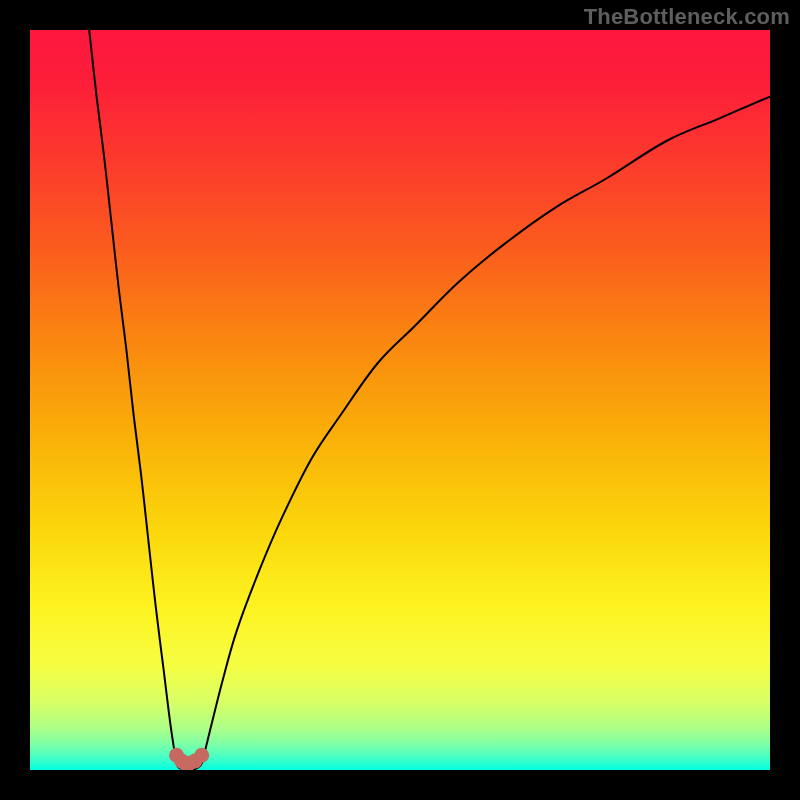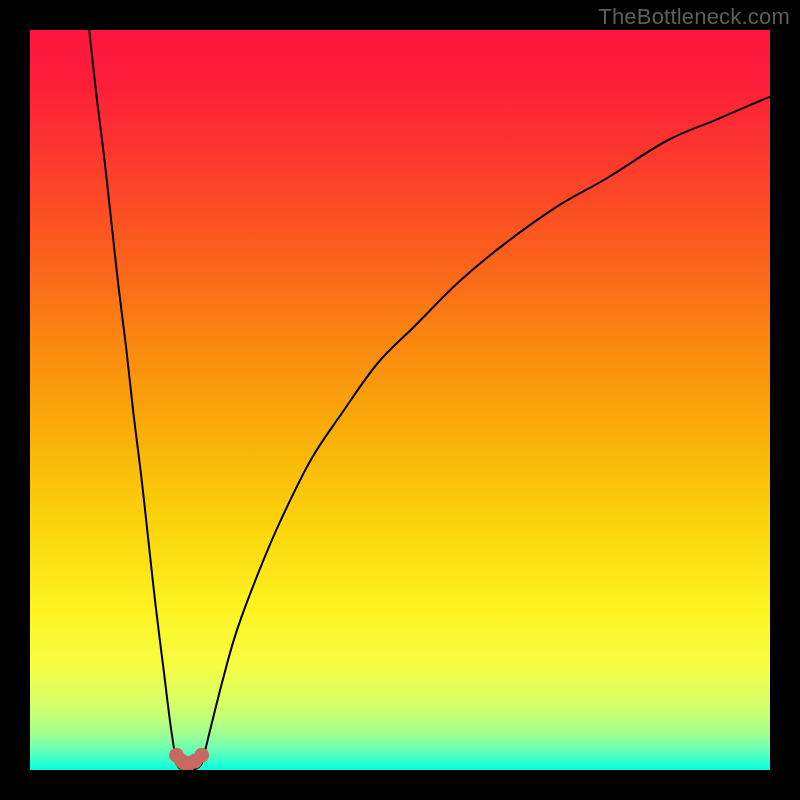--- a/index.html
+++ b/index.html
@@ -23,21 +23,21 @@
     top: 30px;
     width: 740px;
     height: 740px;
     overflow: hidden;
   }
   .watermark {
     position: absolute;
     top: 4px;
     right: 10px;
     font-size: 22px;
-    font-weight: 400;
+    font-weight: 700;
     color: #5e5e5e;
     letter-spacing: 0.2px;
     z-index: 10;
   }
   svg { display: block; }
 </style>
 </head>
 <body>
 
 <div class="frame">

